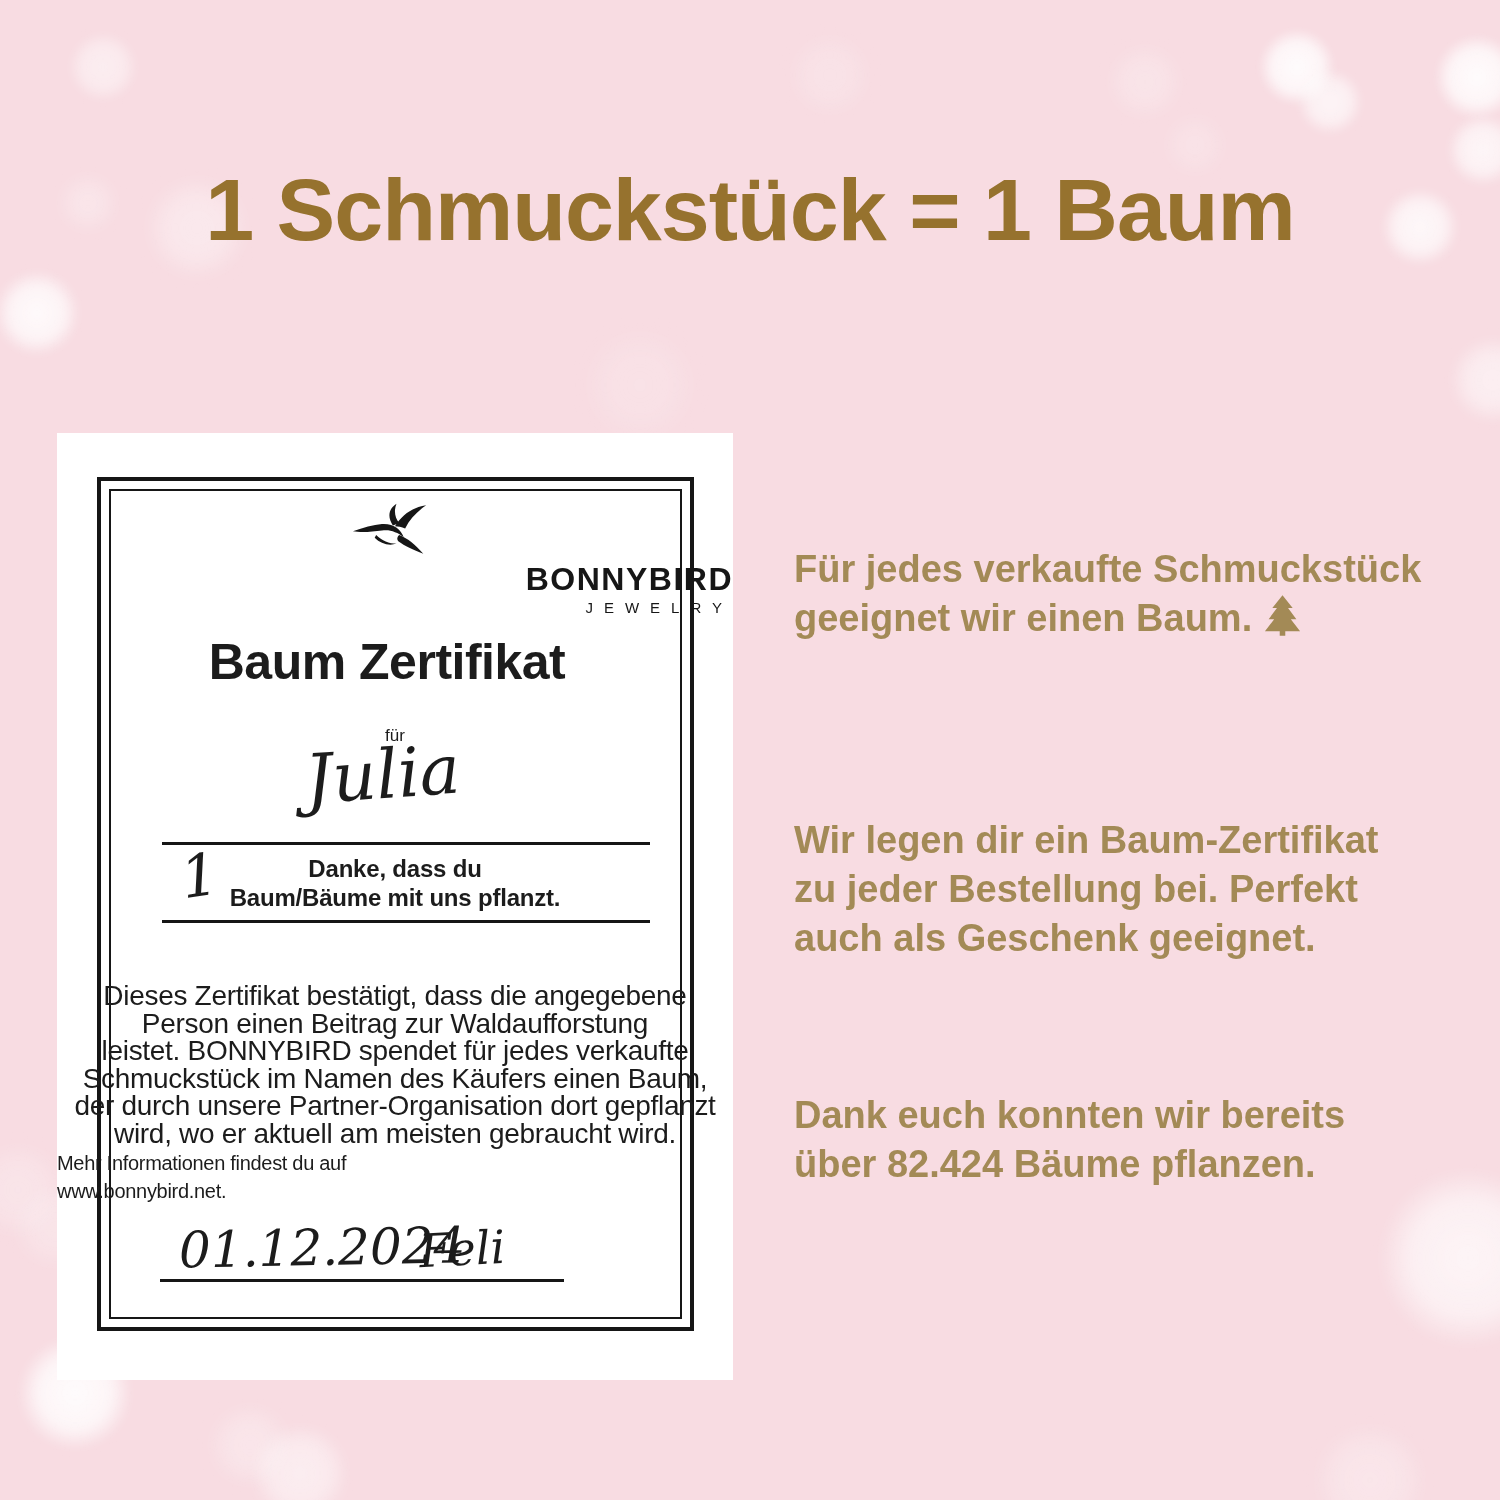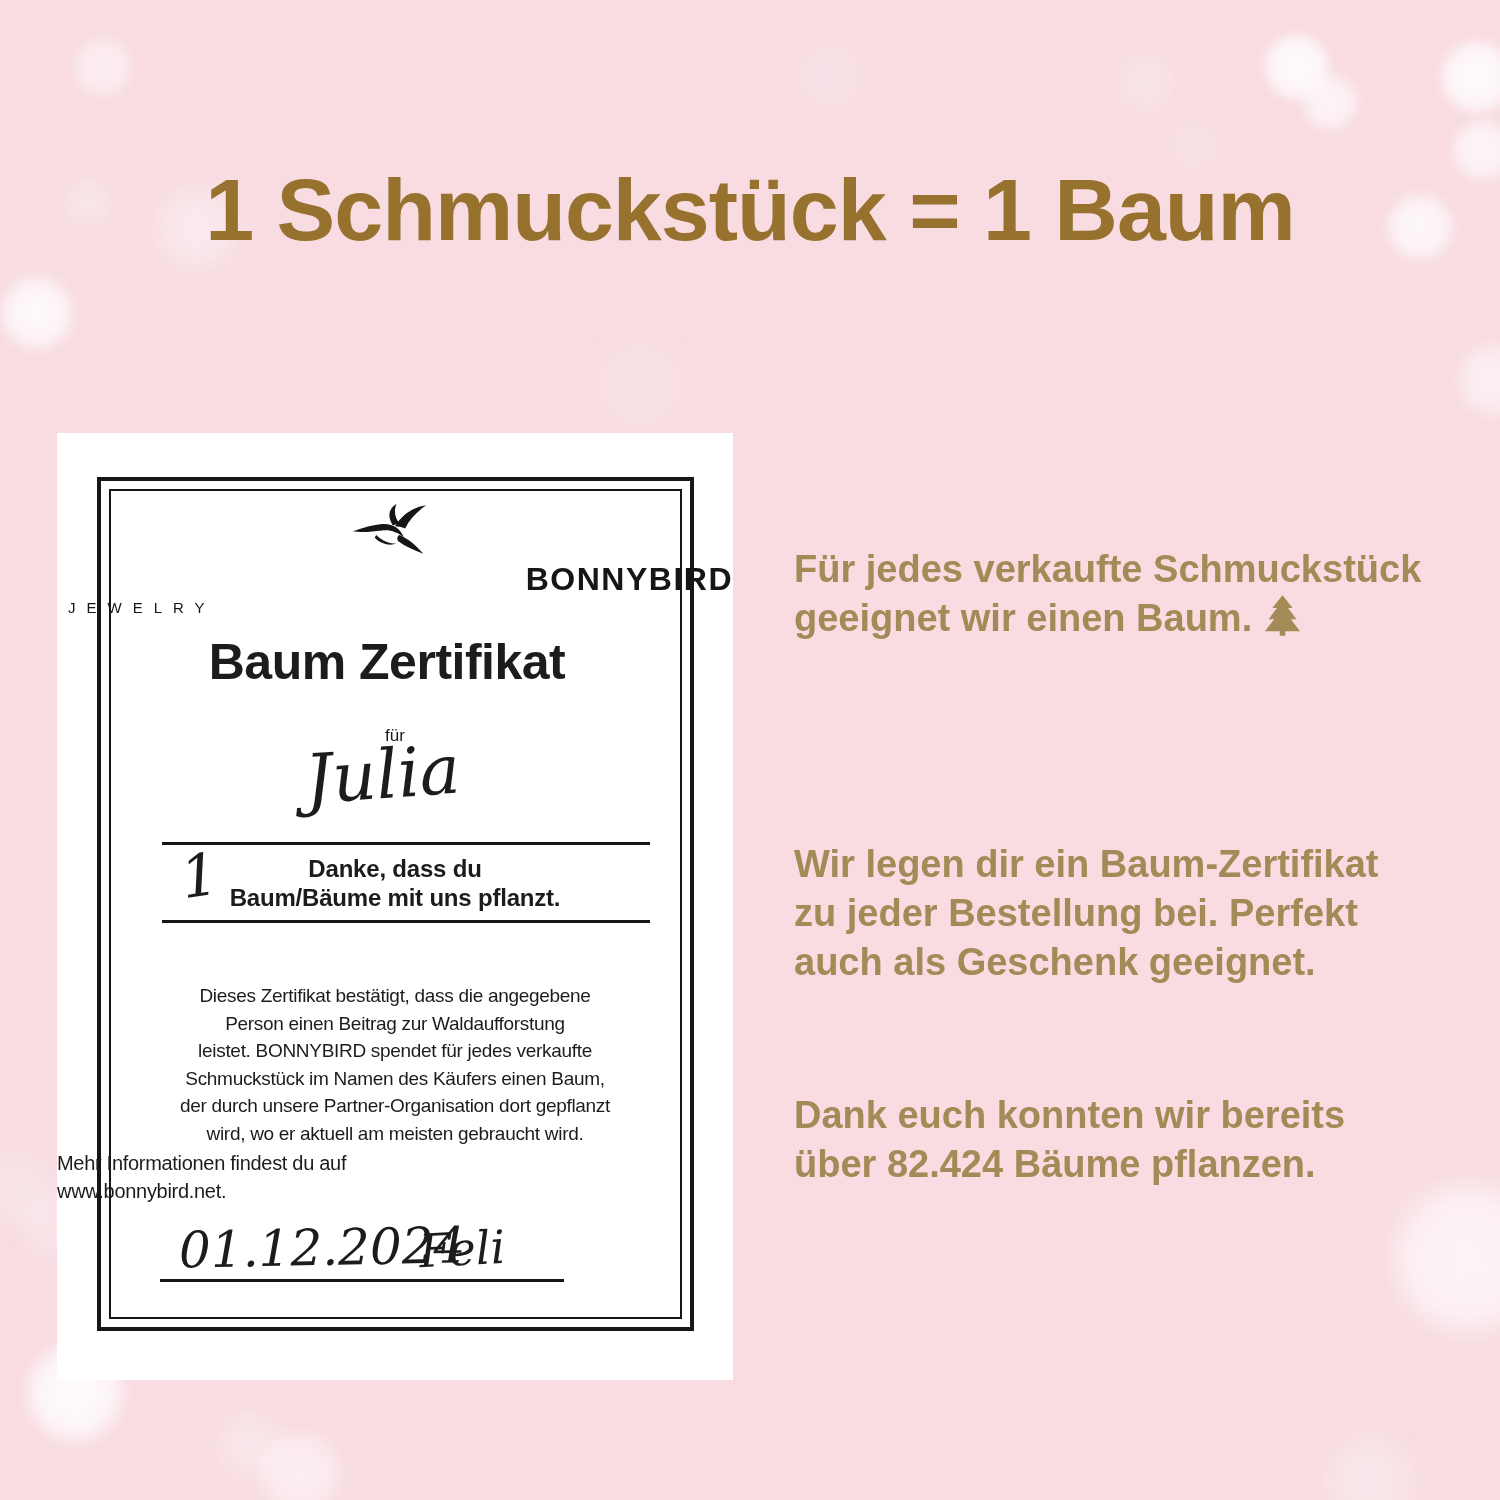--- a/index.html
+++ b/index.html
@@ -73,21 +73,21 @@
     text-align: right;
     font-size: 32px;
     font-weight: 700;
     letter-spacing: 1.5px;
     color: #161616;
   }
   .cert-brand-sub {
     position: absolute;
     top: 166px;
     left: 0; right: 0;
-    text-align: left;
+    text-align: right;
     font-size: 15px;
     font-weight: 400;
     letter-spacing: 11px;
     padding-left: 11px;
     color: #161616;
   }
   .cert-heading {
     position: absolute;
     top: 200px;
     left: 0; right: 16px;
@@ -139,21 +139,21 @@
     font-weight: 700;
     font-size: 24px;
     line-height: 29px;
     letter-spacing: -0.2px;
   }
   .cert-body {
     position: absolute;
     top: 549px;
     left: 0; right: 0;
     text-align: center;
-    font-size: 19px;
+    font-size: 28px;
     line-height: 27.5px;
     letter-spacing: -0.3px;
   }
   .cert-info {
     position: absolute;
     top: 717px;
     left: 0; right: 0;
     text-align: left;
     font-size: 20px;
     line-height: 27.5px;
@@ -189,21 +189,21 @@
     position: absolute;
     left: 794px;
     width: 680px;
     font-size: 38px;
     font-weight: 700;
     line-height: 49px;
     color: #a38a56;
     z-index: 3;
   }
   .benefit-1 { top: 545px; }
-  .benefit-2 { top: 840px; }
+  .benefit-2 { top: 816px; }
   .benefit-3 { top: 1091px; }
   .tree-icon-svg {
     display: inline-block;
     width: 37px;
     height: 43px;
     margin-left: 12px;
     vertical-align: -6px;
   }
 </style>
 </head>

